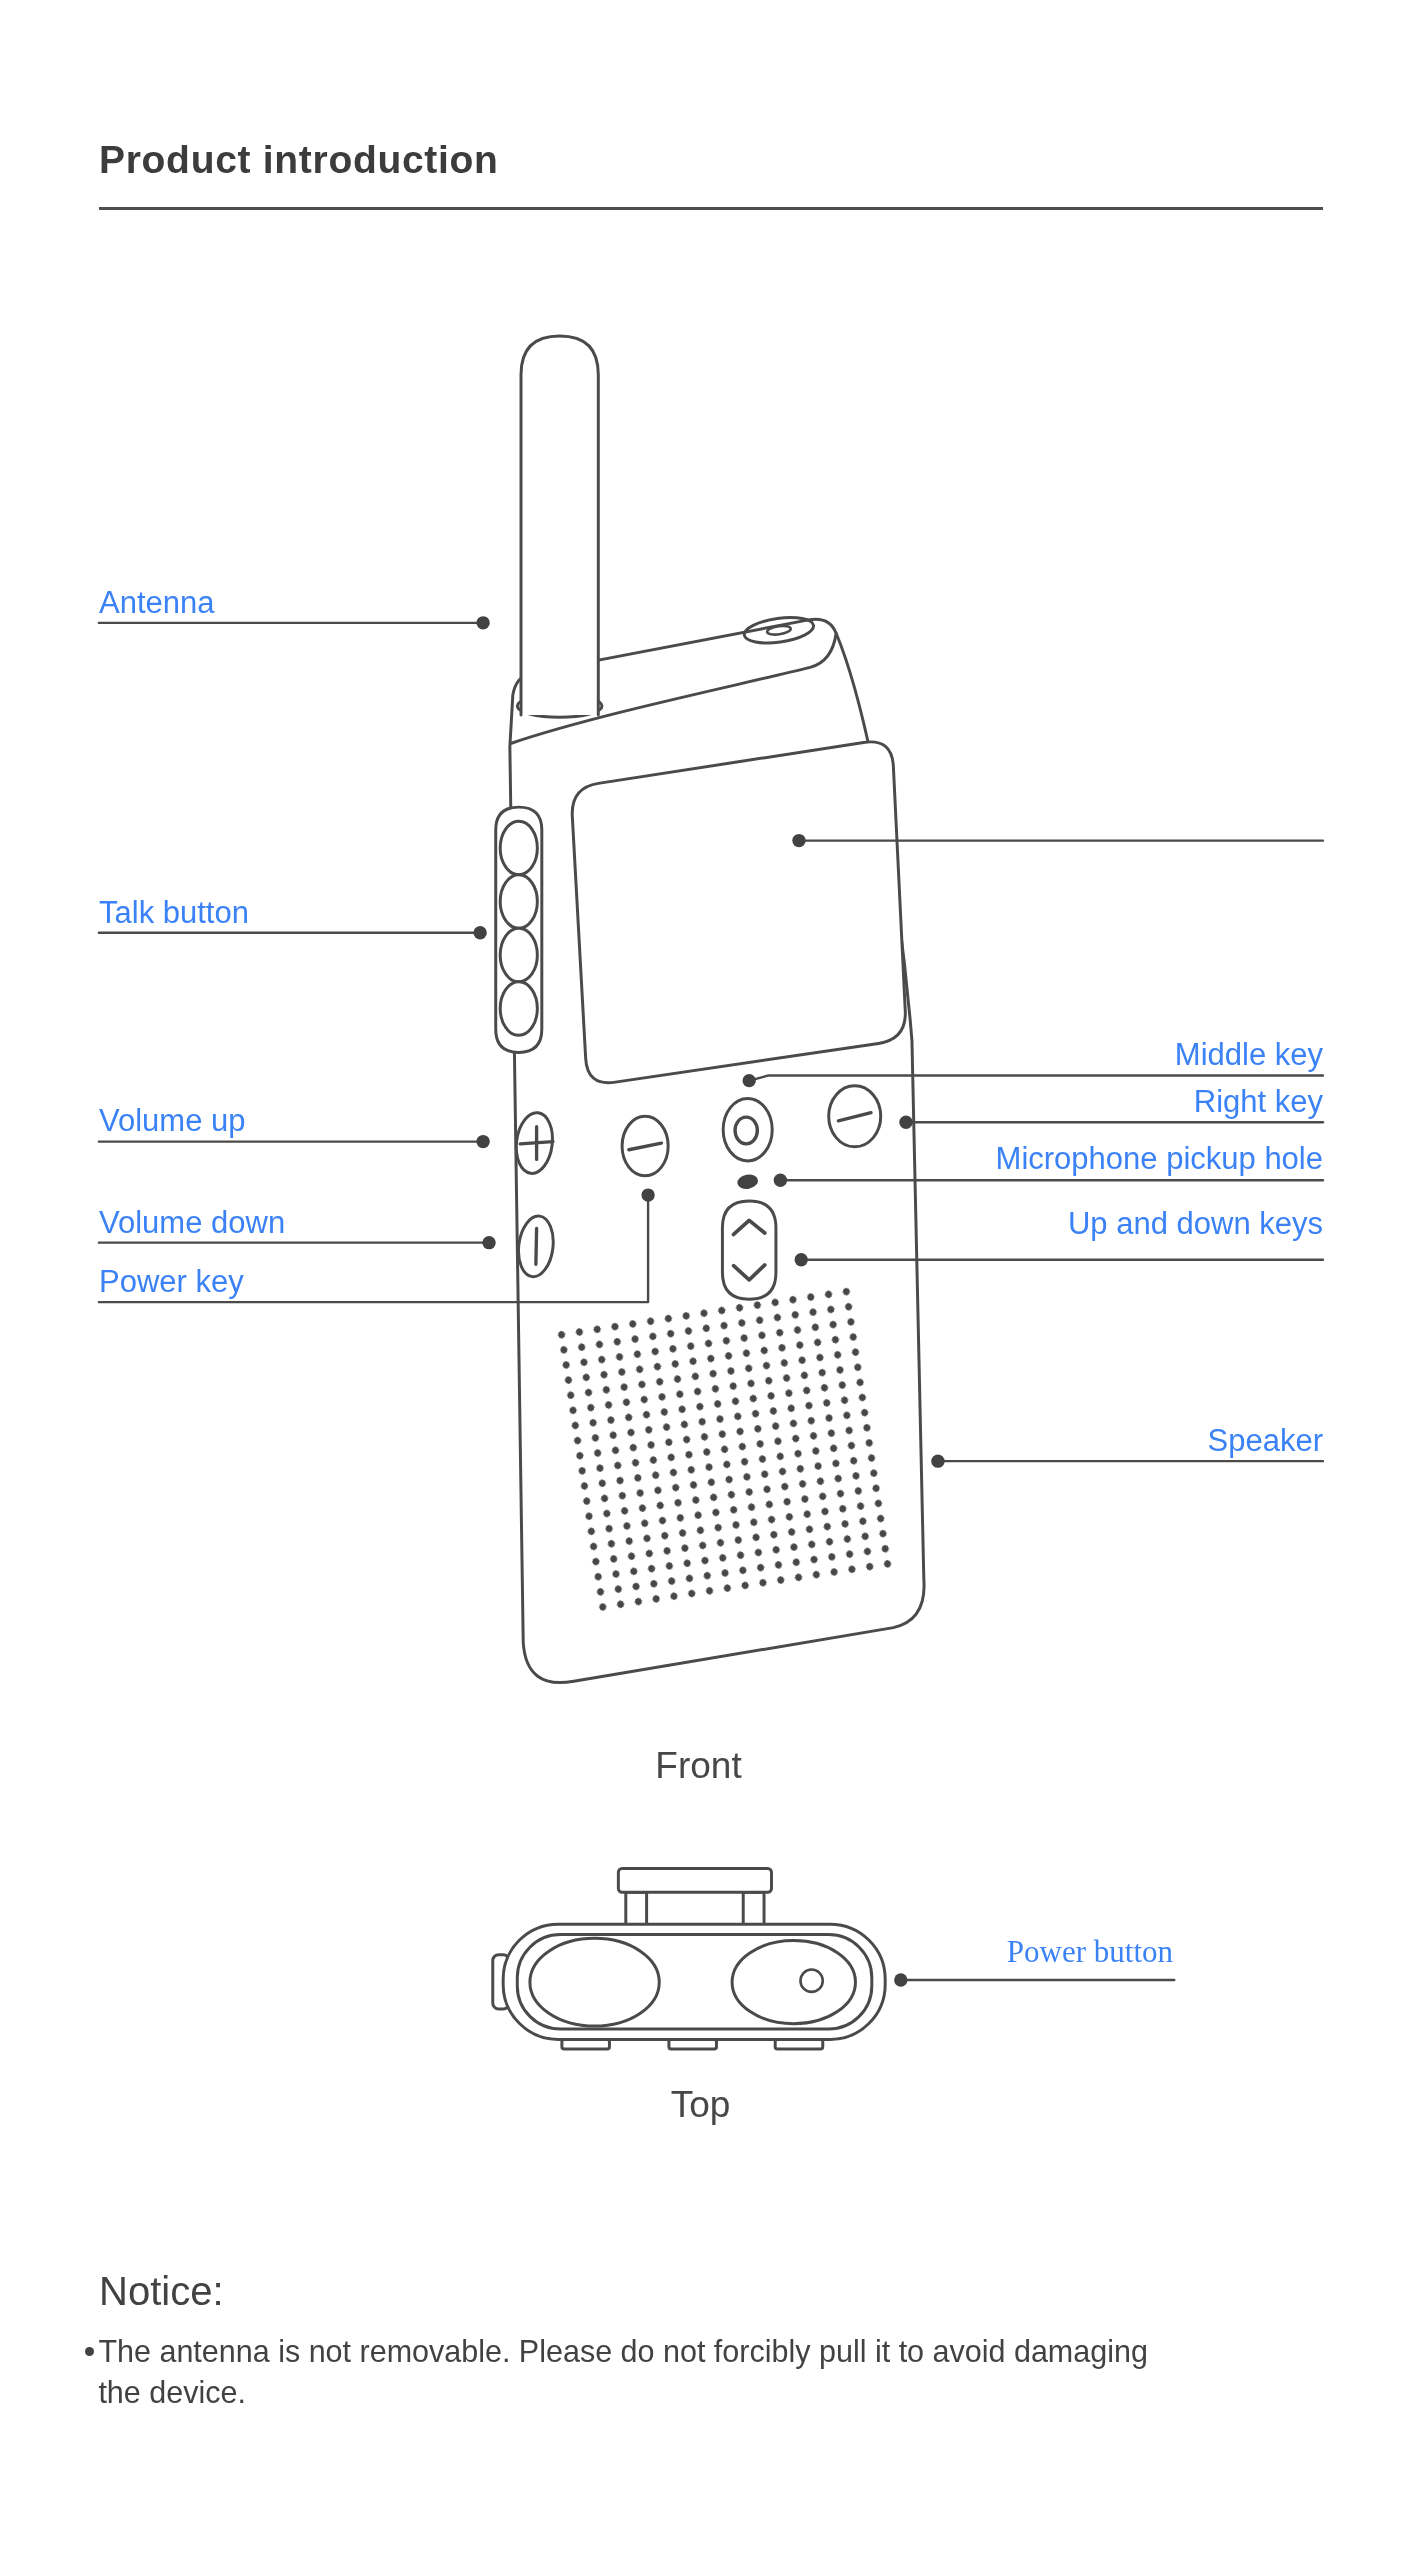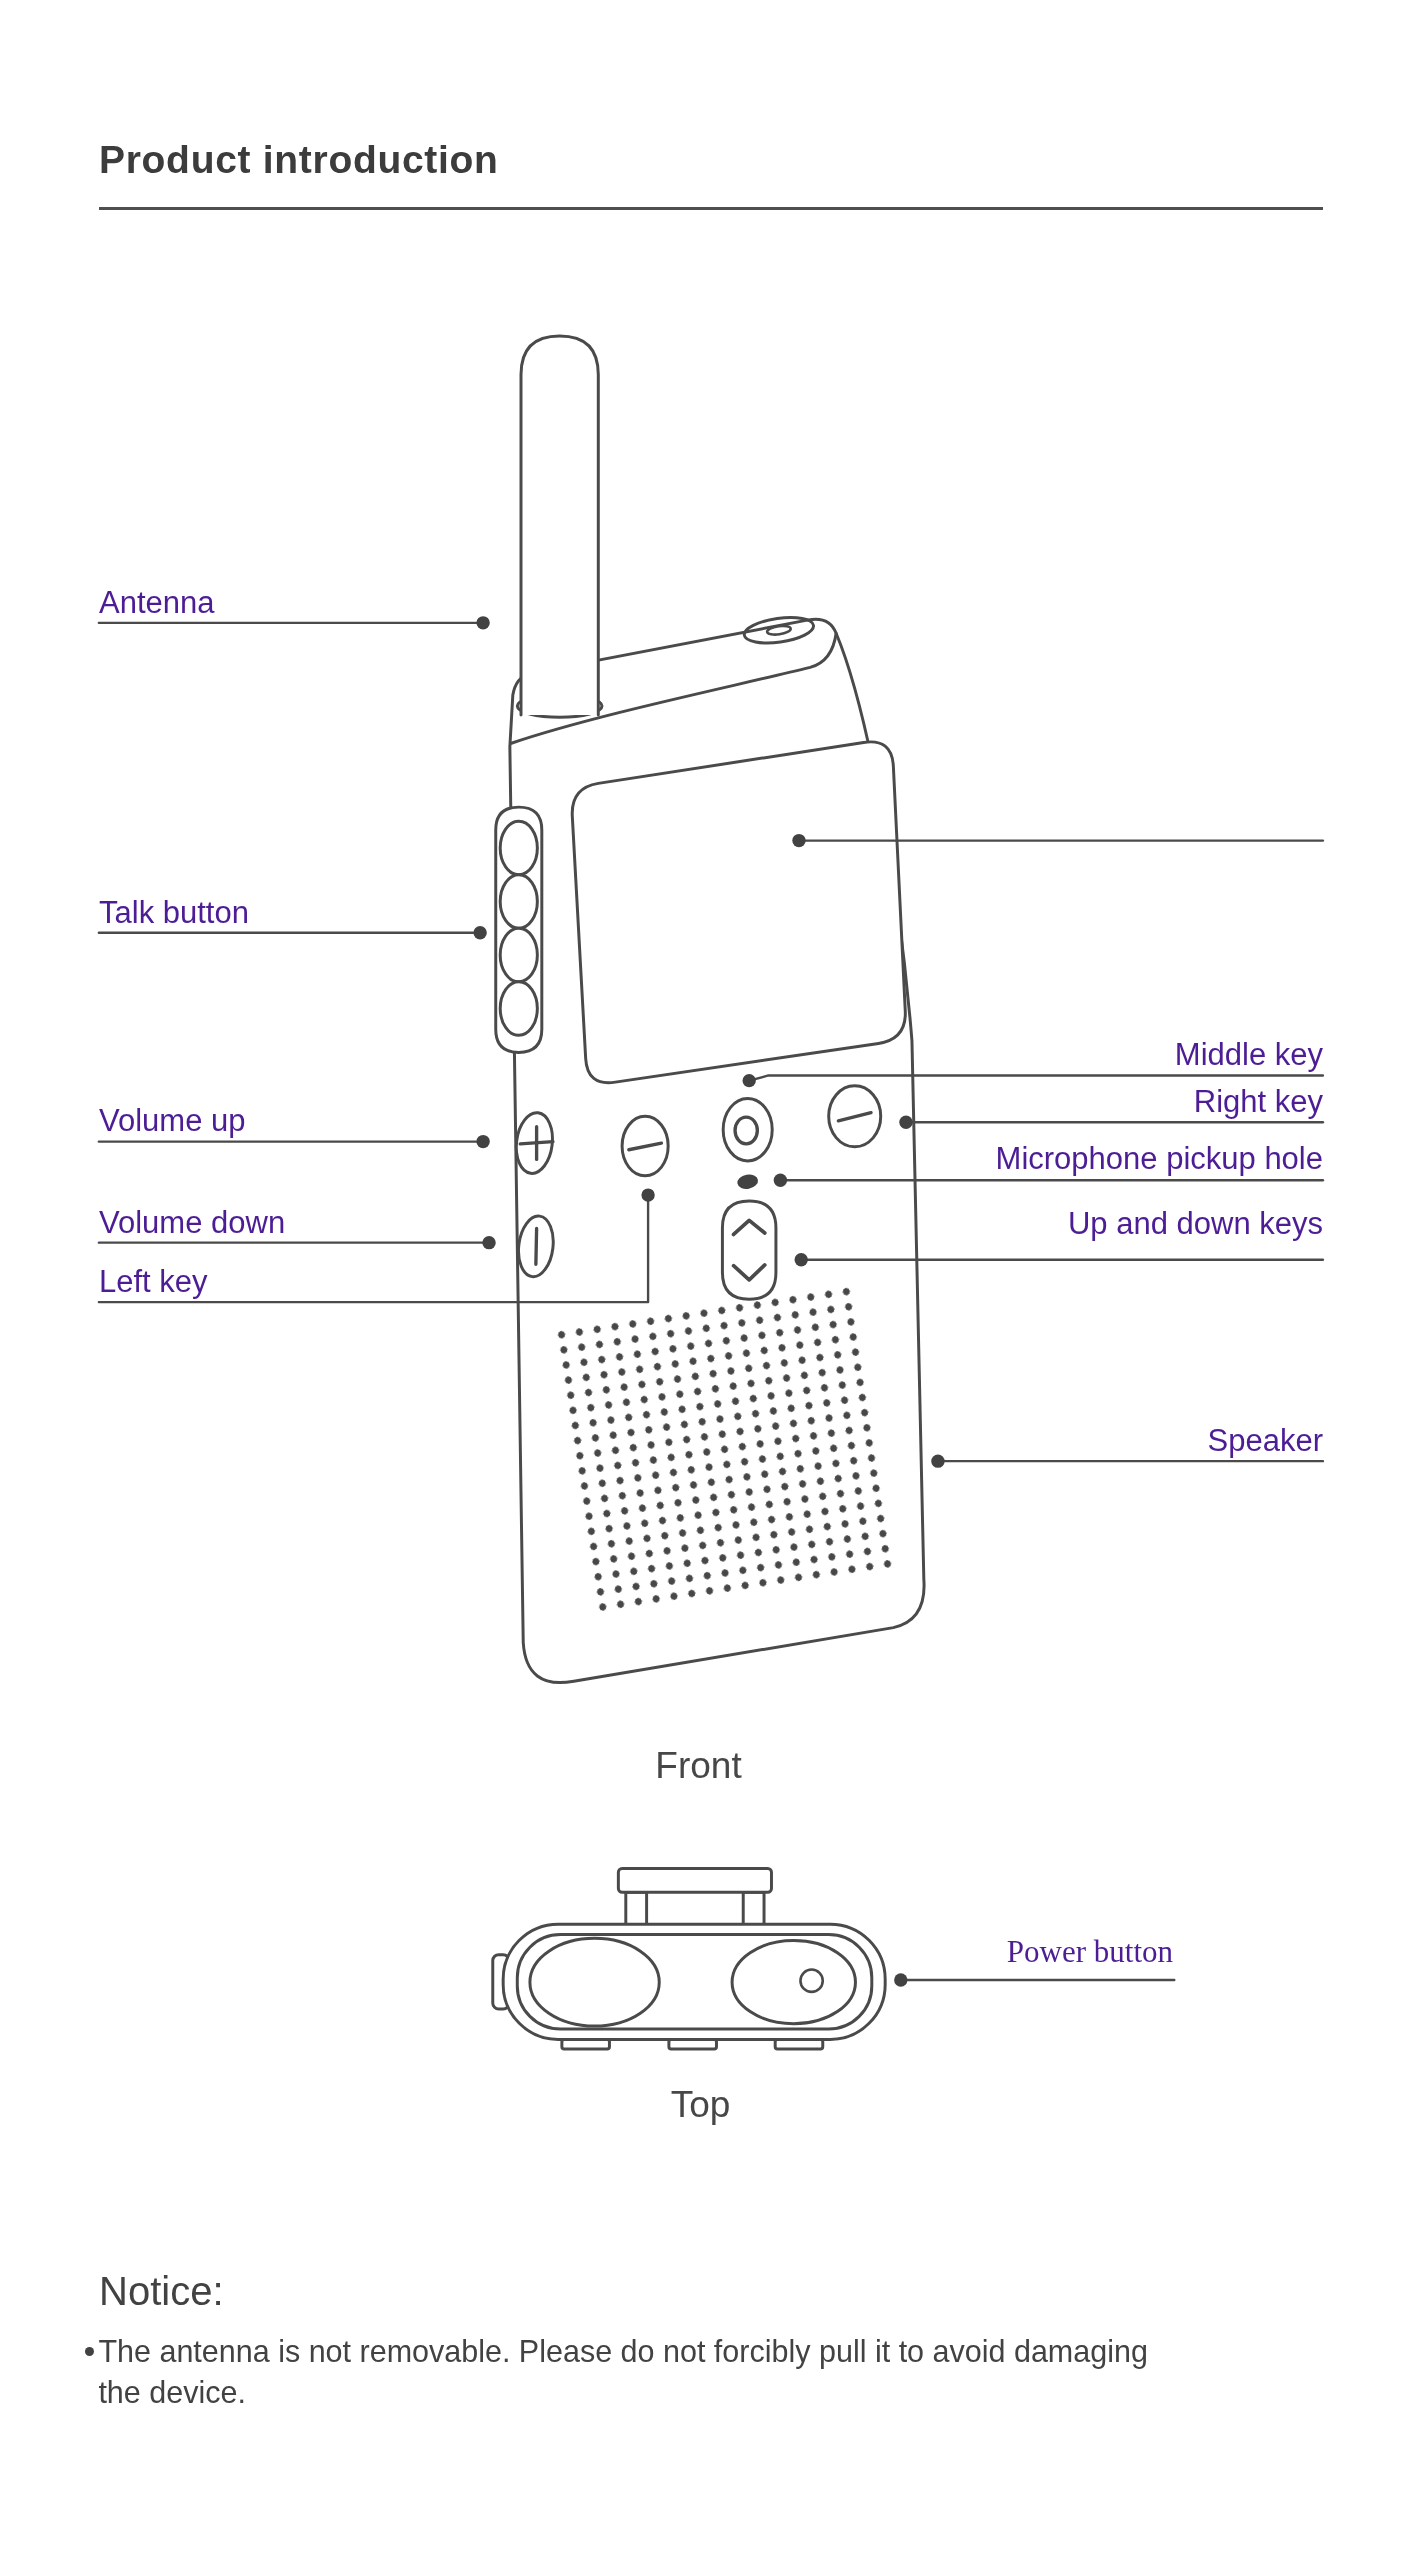--- a/index.html
+++ b/index.html
@@ -6,21 +6,21 @@
   .canvas{
     position:relative;width:1427px;height:2576px;background:#ffffff;overflow:hidden;
     font-family:"Liberation Sans",sans-serif;color:#424242;
   }
   #diagram-svg{position:absolute;left:0;top:0;}
   .page-title{
     position:absolute;left:99px;top:138px;font-size:39px;font-weight:bold;
     color:#3c3c3c;letter-spacing:0.7px;white-space:nowrap;text-align:center;
   }
   .title-rule{position:absolute;left:99px;top:207px;width:1224px;height:3px;background:#4f4f4f;}
-  .lbl{position:absolute;font-size:31px;color:#4c1d95;white-space:nowrap;line-height:34px;}
+  .lbl{position:absolute;font-size:31px;color:#3b82f6;white-space:nowrap;line-height:34px;}
   .lbl.left{left:99px;text-align:left;}
   .lbl.right{left:816px;width:507px;text-align:right;}
   .lbl.power{left:818px;width:355px;text-align:right;font-family:Liberation Serif, serif;}
   .caption{position:absolute;font-size:37px;color:#474747;text-align:center;width:223px;}
   .speaker-grid{
     position:absolute;left:569px;top:1302px;width:308px;height:290px;
     transform:rotate(-8.6deg);
     background-image:radial-gradient(circle,#474747 3.3px,rgba(0,0,0,0) 3.8px);
     background-size:18px 15.3px;background-position:2.2px 2.2px;
   }
@@ -196,21 +196,21 @@
       </g>
     </g>
   </svg>
 
   <div class="speaker-grid"></div>
 
   <div class="lbl left" style="top:586px">Antenna</div>
   <div class="lbl left" style="top:896px">Talk button</div>
   <div class="lbl left" style="top:1104px">Volume up</div>
   <div class="lbl left" style="top:1206px">Volume down</div>
-  <div class="lbl left" style="top:1265px">Left key</div>
+  <div class="lbl left" style="top:1265px">Power key</div>
 
   <div class="lbl right" style="top:1085px">Right key</div>
   <div class="lbl right" style="top:1038px">Middle key</div>
   <div class="lbl right" style="top:1142px">Microphone pickup hole</div>
   <div class="lbl right" style="top:1207px">Up and down keys</div>
   <div class="lbl right" style="top:1424px">Speaker</div>
 
   <div class="caption" style="left:587px;top:1745px">Front</div>
   <div class="caption" style="left:589px;top:2084px">Top</div>
 

